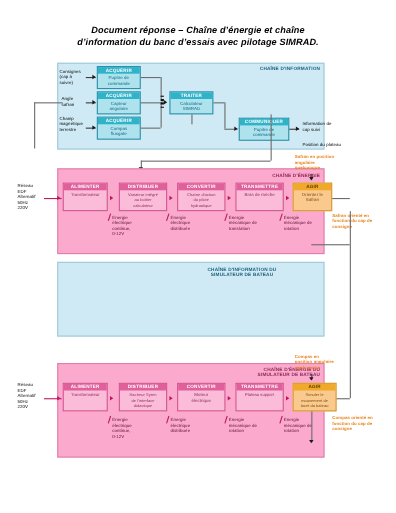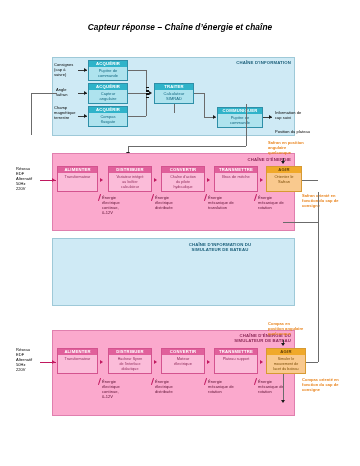--- a/index.html
+++ b/index.html
@@ -80,21 +80,22 @@
   
   .merge{position:absolute;}
   .merge i{position:absolute;left:0;width:3px;height:1.4px;background:#111;}
 </style>
 </head>
 <body>
 
 <div id="stage">
 
   <div class="title">
-    <div>Capteur réponse – Chaîne d’énergie et chaîne</div>
+    <div>Document réponse – Chaîne d’énergie et chaîne</div>
+    <div>d’information du banc d’essais avec pilotage SIMRAD.</div>
   </div>
 
   <div class="panel panel-blue" style="left:52px;top:57px;width:243px;height:79px;"></div>
   <div class="panel-title" style="left:185px;top:60px;width:106px;">CHAÎNE D'INFORMATION</div>
 
   <div class="lbl bl" style="left:54px;top:63px;width:24px;white-space:pre-line;text-align:left;">Consignes
 (cap à
 suivre)</div>
   <div class="lbl bl" style="left:56px;top:88px;width:24px;white-space:pre-line;">Angle
 safran</div>

